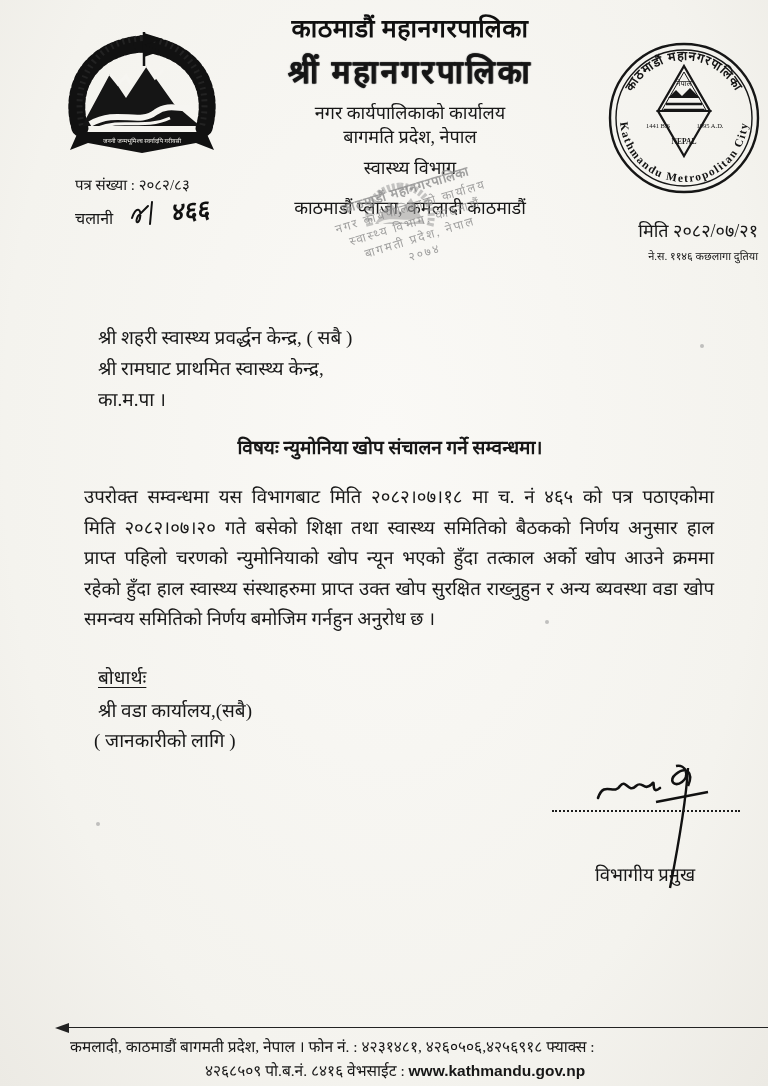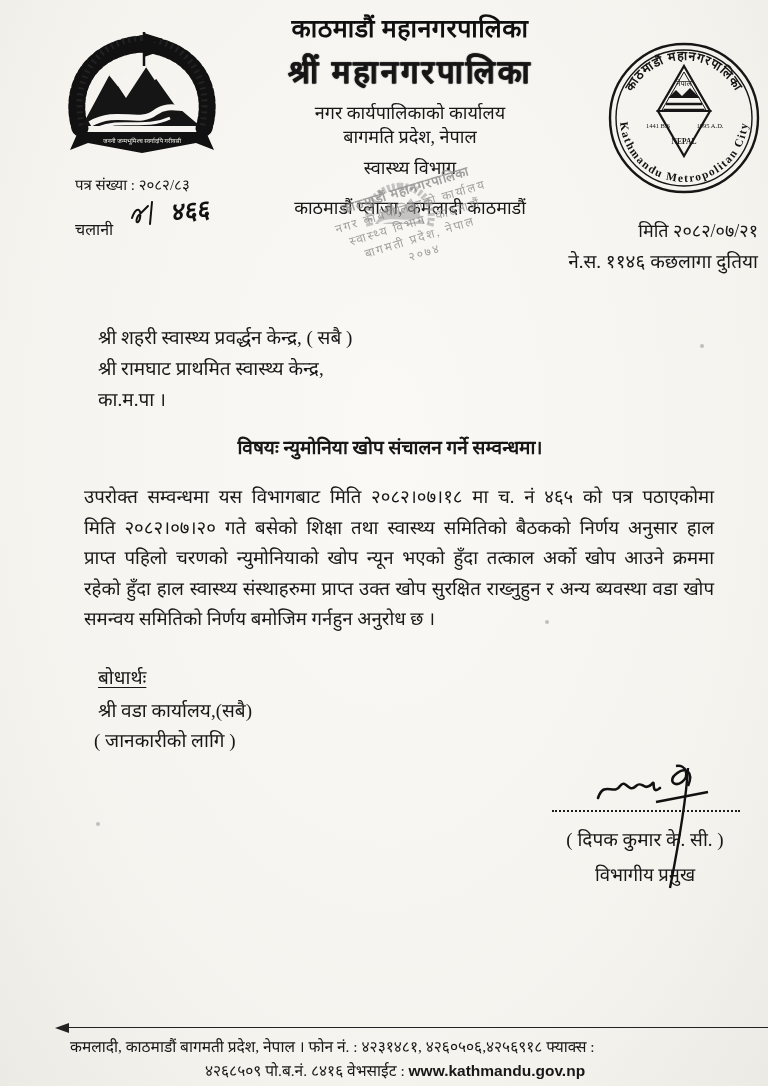--- a/index.html
+++ b/index.html
@@ -16,27 +16,27 @@
   .hdr{left:240px;top:10px;width:340px;text-align:center;}
   .hdr-l1{font-size:25px;font-weight:bold;letter-spacing:.5px;color:#101010;}
   .hdr-l2{font-size:31px;font-weight:bold;letter-spacing:3px;margin-top:5px;
     color:#151515;text-shadow:0 0 1.2px #333,1px 0 0 #444;transform:scaleY(1.05);}
   .hdr-l3{font-size:18px;margin-top:9px;}
   .hdr-l4{font-size:18px;}
   .hdr-l5{font-size:18px;margin-top:7px;}
   .hdr-l6{font-size:18px;margin-top:16px;white-space:nowrap;}
   
   .refno{left:75px;top:174px;font-size:15px;}
-  .chalani-label{left:75px;top:218px;font-size:16px;}
+  .chalani-label{left:75px;top:207px;font-size:16px;}
   .chalani-hand{left:128px;top:192px;font-size:25px;font-weight:bold;
     transform:rotate(-5deg) skewX(-10deg);font-family:"DejaVu Sans",sans-serif;color:#111;}
   
   .dateblk{left:548px;top:218px;width:210px;text-align:right;}
   .dateblk .d1{font-size:18px;}
-  .dateblk .d2{font-size:19px;margin-top:6px;white-space:nowrap;}
+  .dateblk .d2{font-size:11px;margin-top:6px;white-space:nowrap;}
   
   .stamp{left:310px;top:180px;width:210px;text-align:center;color:#8b8b8b;
     transform:rotate(-17deg);opacity:.8;line-height:1.35;}
   .stamp .s0{font-size:12px;letter-spacing:2px;}
   .stamp .s1{font-size:13px;font-weight:bold;letter-spacing:1px;}
   .stamp div{white-space:nowrap;}
   .stamp-emblem{left:355px;top:178px;width:90px;height:62px;opacity:.55;filter:blur(.4px);}
   
   .recipients{left:98px;top:322px;font-size:19px;line-height:31px;}
   
@@ -170,21 +170,20 @@
   <div class="abs cc-l1">श्री वडा कार्यालय,(सबै)</div>
   <div class="abs cc-l2">( जानकारीको लागि  )</div>
 
   <svg class="abs sig-svg" width="160" height="130" viewBox="0 0 160 130">
     <path d="M8,36 C14,18 24,34 30,24 C36,16 38,32 46,24 C52,18 54,30 62,22 C66,16 60,34 70,26" fill="none" stroke="#111" stroke-width="2.6" stroke-linecap="round"></path>
     <path d="M86,4 C96,2 100,14 92,20 C84,26 78,18 86,12 C96,4 104,10 98,24" fill="none" stroke="#111" stroke-width="2.6" fill-rule="evenodd"></path>
     <path d="M98,6 C96,40 88,85 80,126" fill="none" stroke="#111" stroke-width="2.4"></path>
     <path d="M66,40 L118,30" stroke="#111" stroke-width="2.4"></path>
   </svg>
   <div class="abs dotline"></div>
-  <div class="abs sig-name">( दिपक कुमार के. सी. )</div>
   <div class="abs sig-title">विभागीय प्रमुख</div>
 
   <div class="abs speck" style="left:700px;top:344px"></div>
   <div class="abs speck" style="left:96px;top:822px"></div>
   <div class="abs speck" style="left:545px;top:620px"></div>
 
   <div class="abs foot-arrow"></div>
   <div class="abs foot-rule"></div>
   <div class="abs foot-l1">कमलादी, काठमाडौं बागमती प्रदेश, नेपाल । फोन नं. : ४२३१४८१, ४२६०५०६,४२५६९१८ फ्याक्स :</div>
   <div class="abs foot-l2"><span>४२६८५०९ पो.ब.नं. ८४१६ वेभसाईट : </span><span class="url">www.kathmandu.gov.np</span></div>

